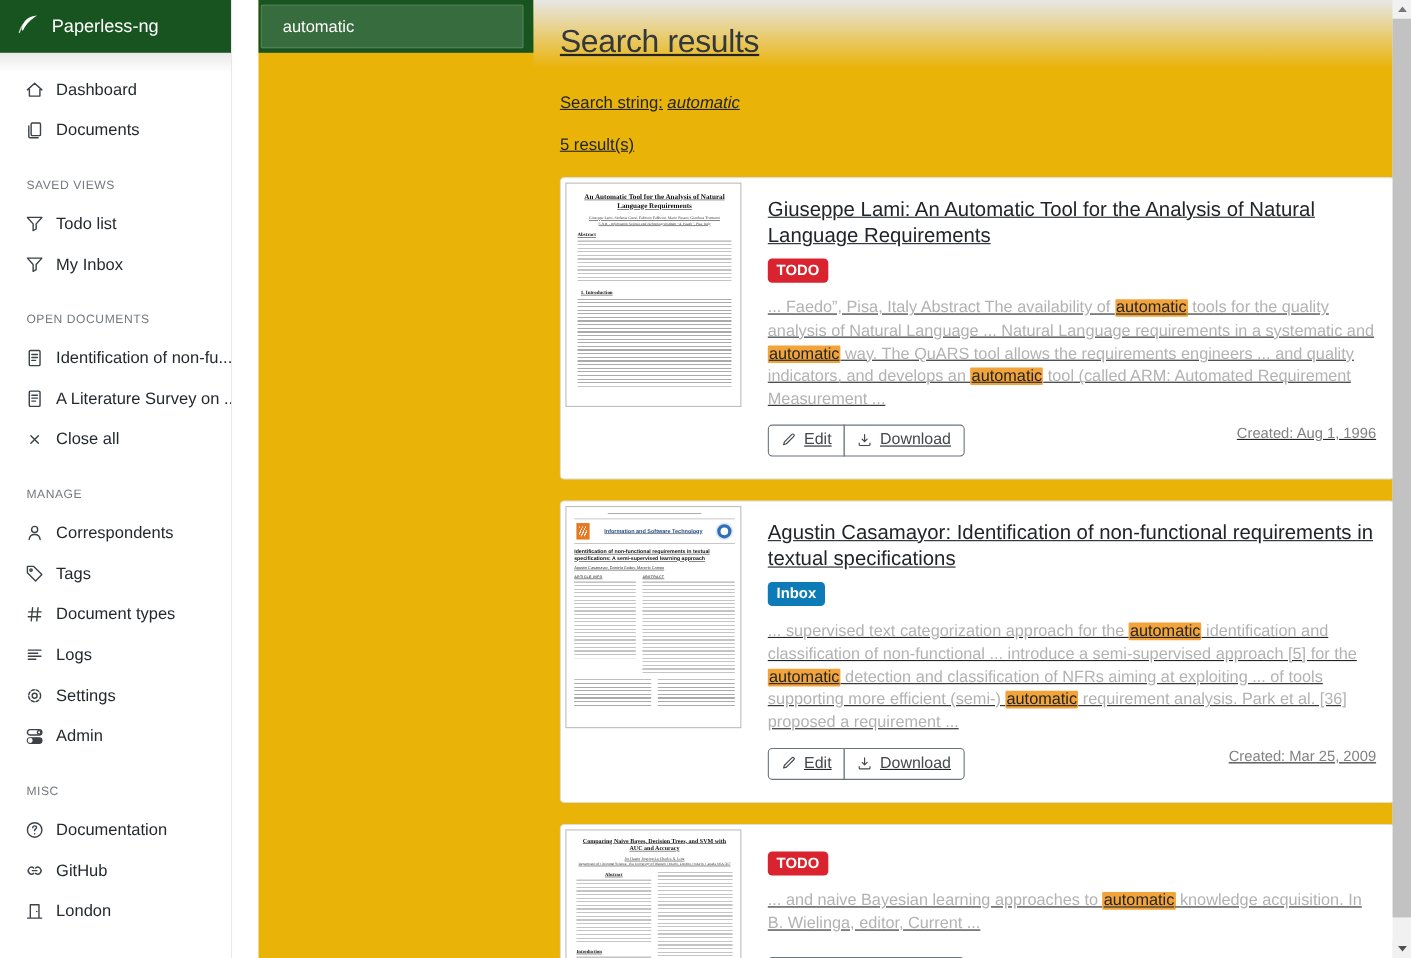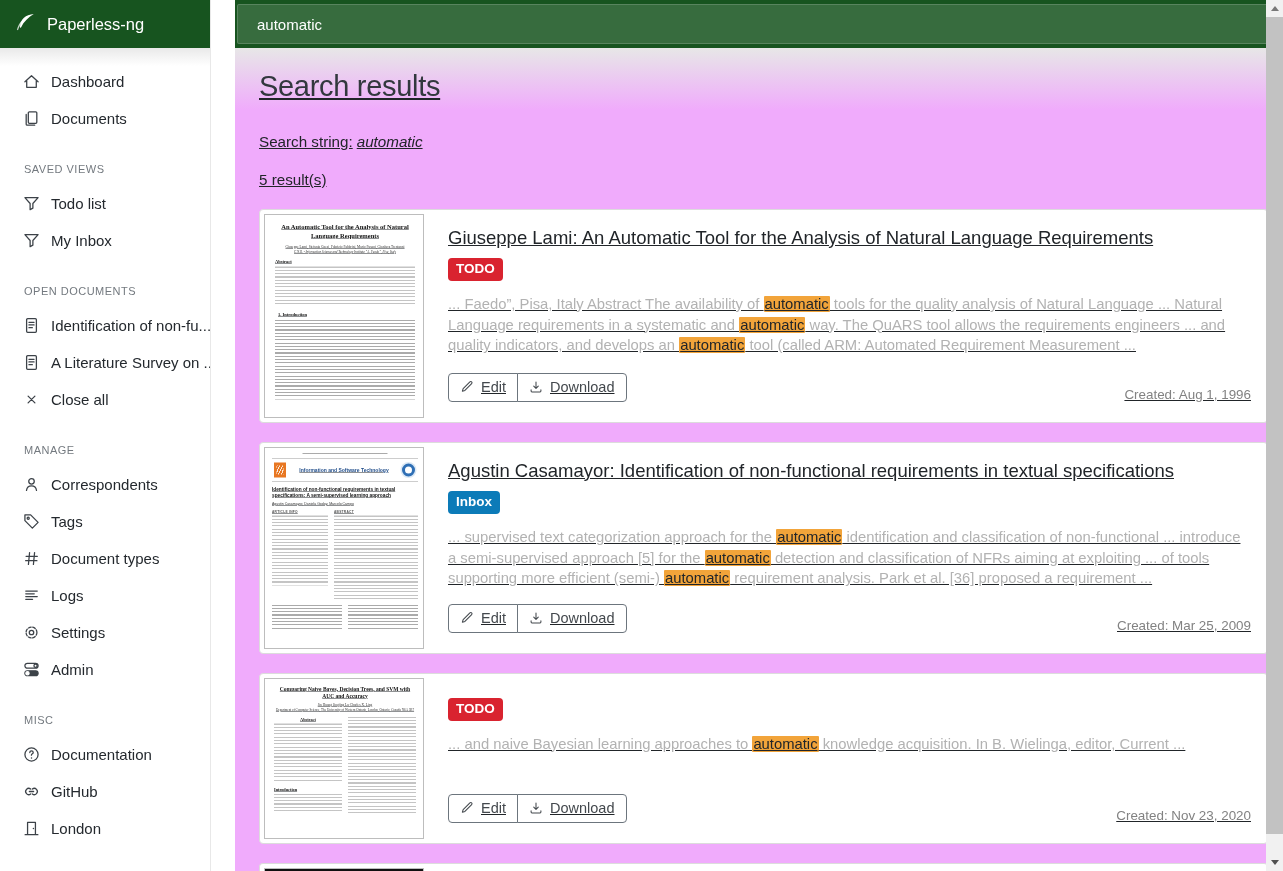--- a/index.html
+++ b/index.html
@@ -16,21 +16,21 @@
   .brand svg { width:20px; height:20px; }
   .side-nav { padding-top:15px; }
   .nav-item { height:37px; display:flex; align-items:center; gap:11px; padding:0 10px 0 23px;
     font-size:15px; color:#24292e; cursor:pointer; white-space:nowrap; overflow:hidden; }
   .nav-item .icon { flex:0 0 17px; width:17px; height:17px; display:inline-flex; color:#3c4248; }
   .nav-item .icon svg { width:17px; height:17px; }
   .section-title { margin-top:16px; height:32px; display:flex; align-items:center; padding-left:24px;
     font-size:11px; font-weight:500; letter-spacing:.5px; color:#73797f; }
 
   
-  .main { flex:1; display:flex; flex-direction:column; min-width:0; background:#f0abfc; }
+  .main { flex:1; display:flex; flex-direction:row; min-width:0; background:#eab308; }
   .navbar { height:48px; background:var(--green); display:flex; align-items:center; padding:4px 9px 4px 2px; }
   .search-input { flex:1; height:40px; background:rgba(255,255,255,.14); border:1px solid rgba(255,255,255,.17);
     border-radius:2px; color:#fff; font-size:15px; padding:0 19px; outline:none; font-family:inherit; }
   .content { flex:1; padding:18px 15px 0 24px; overflow:hidden;
     background-image:linear-gradient(180deg,#e7e7e7,rgba(255,255,255,0));
     background-repeat:no-repeat; background-size:100% 62px;text-decoration:underline; }
   .page-title { font-size:29px; font-weight:400; color:#32383e; letter-spacing:-.3px; margin:4px 0 30px; }
   .search-line { font-size:15.2px; margin:0 0 21px; }
   .search-line i { margin-left:4px; }
   .result-count { font-size:15.2px; margin:0 0 21px; }
@@ -44,21 +44,21 @@
   .card-body { flex:1; margin-left:24px; padding:12px 12px 16px 0; display:flex; flex-direction:column; min-width:0; }
   .result-title { font-size:18.5px; line-height:1.32; color:#212529; text-decoration:none; cursor:pointer; }
   .badge { display:inline-block; color:#fff; font-weight:700; font-size:13.5px; line-height:1;
     padding:4px 8px 5px; border-radius:4px; cursor:pointer; }
   .badge.todo { background:var(--todo); }
   .badge.inbox { background:var(--inbox); }
   .badge.inline { margin-left:9px; vertical-align:3px; }
   .badges-row { margin-top:8px; }
   .snippet { margin-top:13px; font-size:14.8px; line-height:1.4; color:#b2b2b2; }
   mark.hl { background:var(--hl); color:#212529; padding:0 1px; border-radius:1px; }
-  .card-footer { margin-top:auto; padding-top:12px; display:flex; justify-content:space-between; align-items:flex-end; }
+  .card-footer { margin-top:auto; padding-top:12px; display:flex; justify-content:space-between; }
   .btn-group { display:inline-flex; }
   .btn { display:inline-flex; align-items:center; gap:7px; background:#fff; border:1px solid #6c757d;
     color:#43484d; font-size:14.5px; padding:5px 11px 6px; cursor:pointer; font-family:inherit; }
   .btn svg { width:14px; height:14px; }
   .btn.edit { border-radius:4px 0 0 4px; }
   .btn.download { border-radius:0 4px 4px 0; margin-left:-1px; }
   .created { color:#828282; font-size:13.4px; white-space:nowrap; }
   .card.partial { height:10px; overflow:hidden; margin-bottom:0; border-radius:4px 4px 0 0; border-bottom:none; }
 
   

